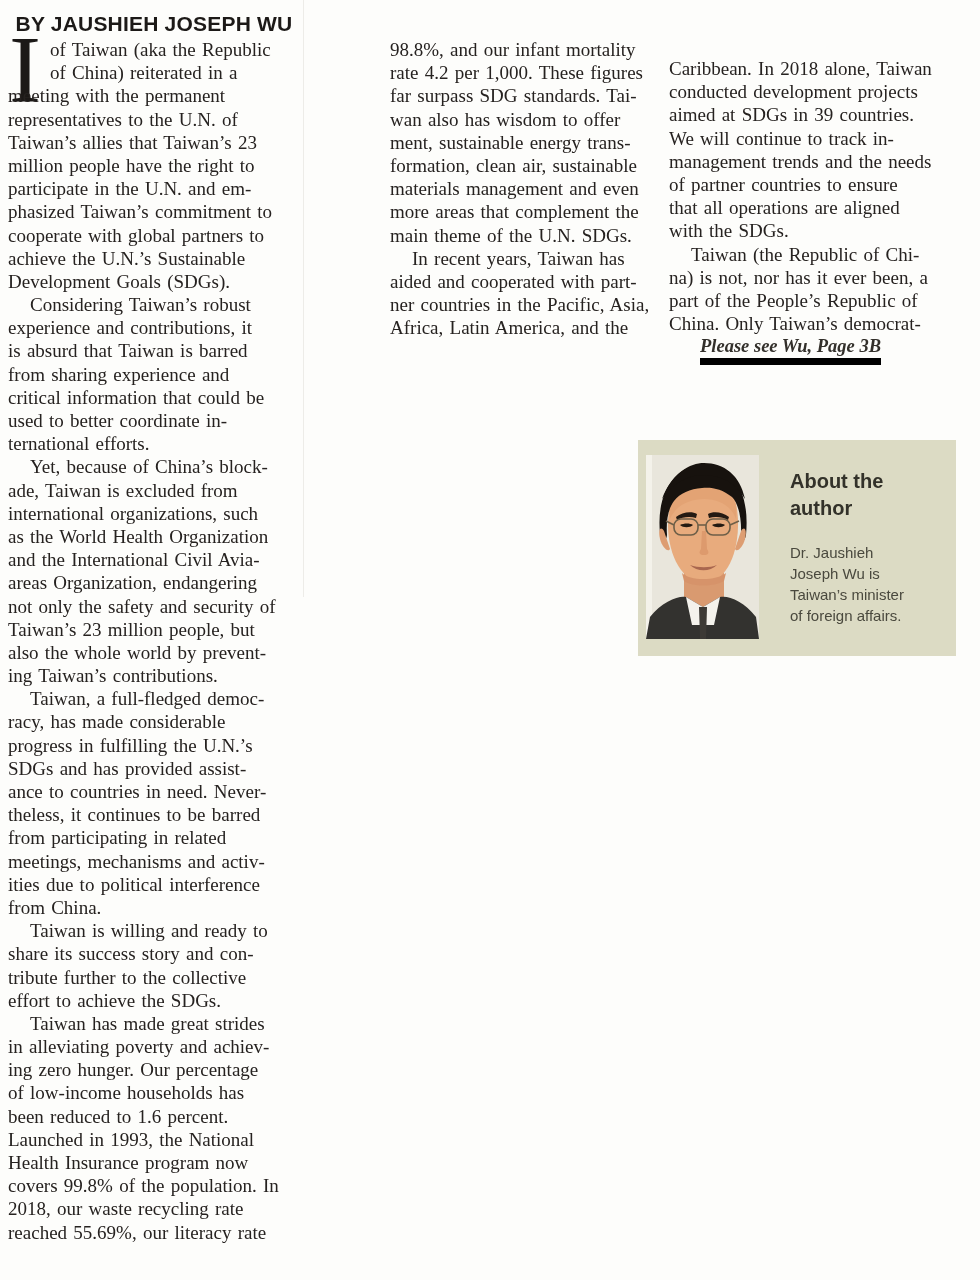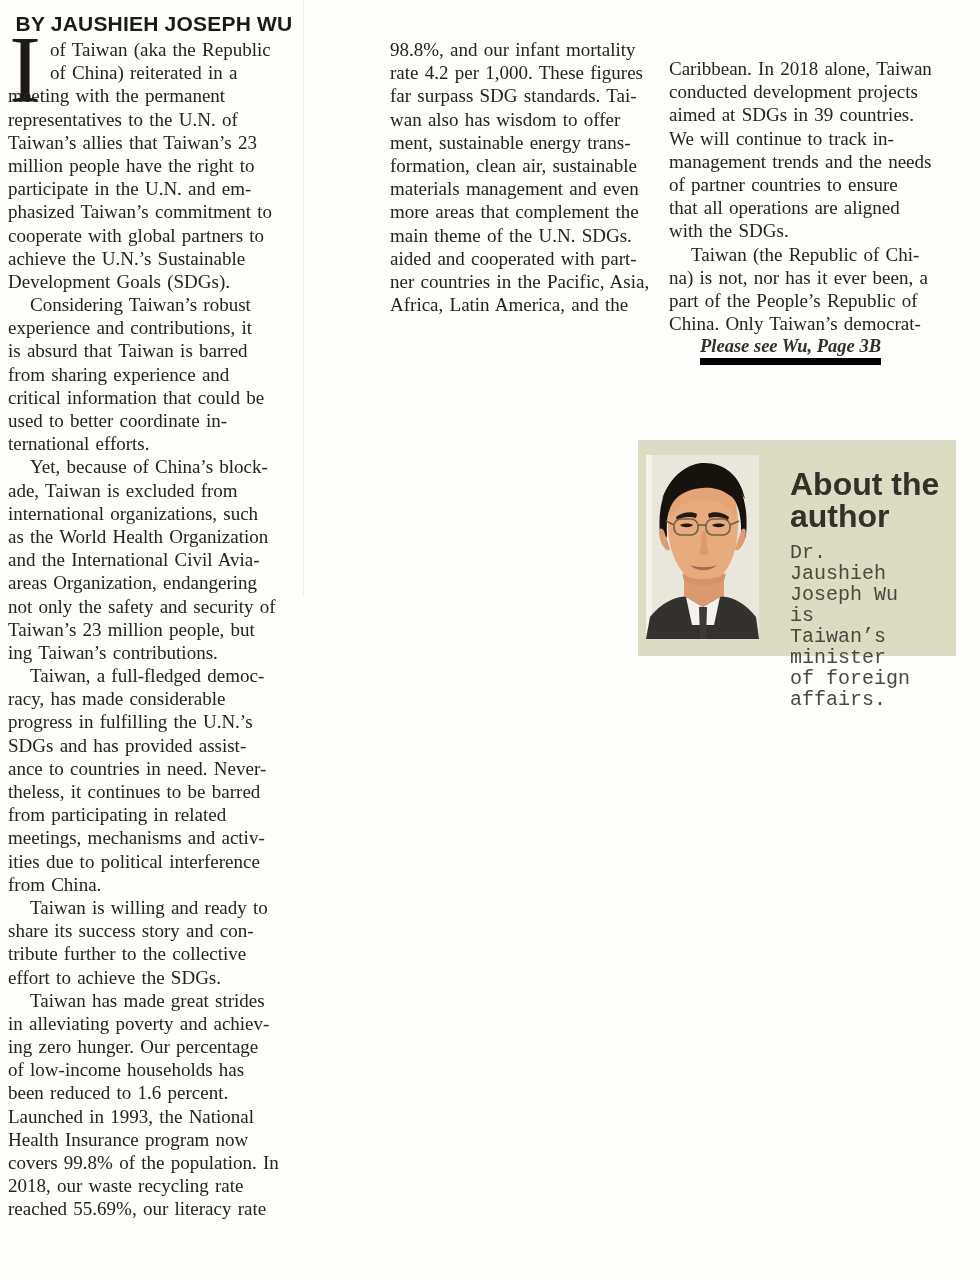--- a/index.html
+++ b/index.html
@@ -60,27 +60,27 @@
   .about-photo{
     position:absolute;left:8px;top:15px;width:113px;height:184px;
     background:#efeee8;
   }
   .about-photo svg{display:block;}
   .about-textblock{
     position:absolute;left:152px;top:28px;width:160px;
     font-family:"Liberation Sans", sans-serif;
   }
   .about-heading{
-    font-weight:bold;font-size:32px;line-height:32px;
+    font-weight:bold;font-size:20px;line-height:27px;
     color:#33322a;width:160px;
   }
   .about-body{
-    margin-top:10px;
-    font-size:20px;line-height:21px;
-    color:#4a493e;width:128px;font-family:Liberation Mono, monospace;
+    margin-top:20px;
+    font-size:15px;line-height:21px;
+    color:#4a493e;width:128px;
   }
 </style>
 </head>
 <body>
 
 <div class="page">
 
   <div class="byline">BY JAUSHIEH JOSEPH WU</div>
 
   <div class="dropcap">I</div>
@@ -105,20 +105,21 @@
       <div class="line">used to better coordinate in-</div>
       <div class="line">ternational efforts.</div>
       <div class="line indent">Yet, because of China’s block-</div>
       <div class="line">ade, Taiwan is excluded from</div>
       <div class="line">international organizations, such</div>
       <div class="line">as the World Health Organization</div>
       <div class="line">and the International Civil Avia-</div>
       <div class="line">areas Organization, endangering</div>
       <div class="line">not only the safety and security of</div>
       <div class="line">Taiwan’s 23 million people, but</div>
+      <div class="line">also the whole world by prevent-</div>
       <div class="line">ing Taiwan’s contributions.</div>
       <div class="line indent">Taiwan, a full-fledged democ-</div>
       <div class="line">racy, has made considerable</div>
       <div class="line">progress in fulfilling the U.N.’s</div>
       <div class="line">SDGs and has provided assist-</div>
       <div class="line">ance to countries in need. Never-</div>
       <div class="line">theless, it continues to be barred</div>
       <div class="line">from participating in related</div>
       <div class="line">meetings, mechanisms and activ-</div>
       <div class="line">ities due to political interference</div>
@@ -142,20 +143,21 @@
   <div class="col col2">
       <div class="line">98.8%, and our infant mortality</div>
       <div class="line">rate 4.2 per 1,000. These figures</div>
       <div class="line">far surpass SDG standards. Tai-</div>
       <div class="line">wan also has wisdom to offer</div>
       <div class="line">ment, sustainable energy trans-</div>
       <div class="line">formation, clean air, sustainable</div>
       <div class="line">materials management and even</div>
       <div class="line">more areas that complement the</div>
       <div class="line">main theme of the U.N. SDGs.</div>
+      <div class="line indent">In recent years, Taiwan has</div>
       <div class="line">aided and cooperated with part-</div>
       <div class="line">ner countries in the Pacific, Asia,</div>
       <div class="line">Africa, Latin America, and the</div>
     </div>
   <div class="col col3">
       <div class="line">Caribbean. In 2018 alone, Taiwan</div>
       <div class="line">conducted development projects</div>
       <div class="line">aimed at SDGs in 39 countries.</div>
       <div class="line">We will continue to track in-</div>
       <div class="line">management trends and the needs</div>

